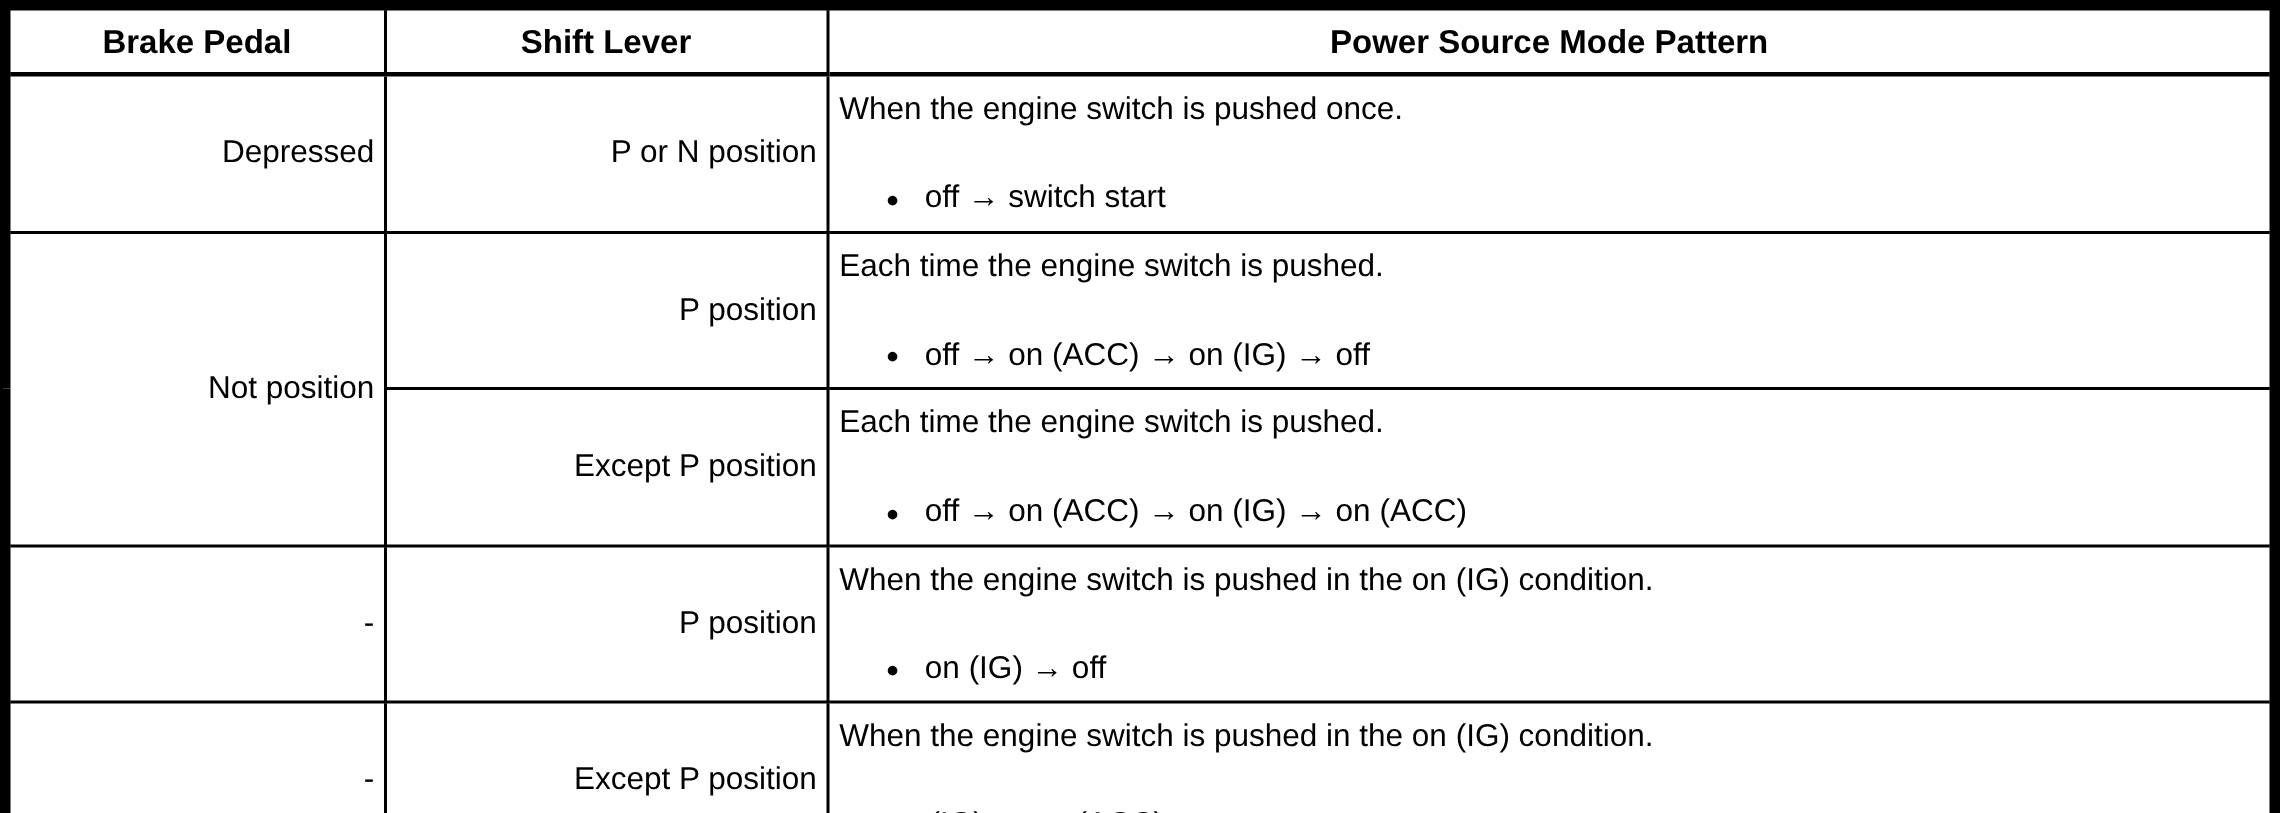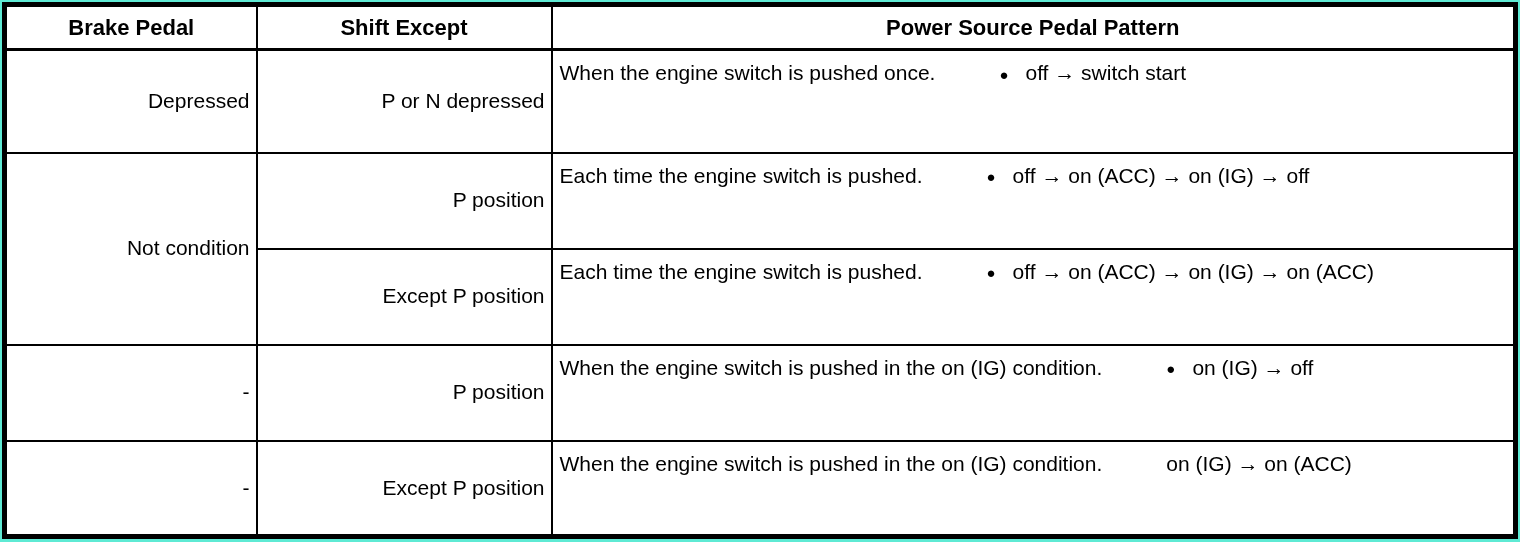--- a/index.html
+++ b/index.html
@@ -6,21 +6,21 @@
     margin: 0;
     padding: 0;
     background: #ffffff;
     font-family: "Liberation Sans", "DejaVu Sans", sans-serif;
     color: #000000;
   }
   .page {
     width: 1520px;
     height: 542px;
     box-sizing: border-box;
-    background: #5eead4;
+    background: #000000;
     padding: 2px;
   }
   table.mode-table {
     width: 1516px;
     height: 536px;
     border-collapse: collapse;
     table-layout: fixed;
     border: 5px solid #000000;
     background: #ffffff;
   }
@@ -49,21 +49,21 @@
   td.cell-plain {
     text-align: right;
     padding-left: 7px;
     padding-right: 6px;
   }
   td.cell-pattern {
     vertical-align: top;
   }
   .pattern-wrap {
     display: flex;
-    flex-direction: row;
+    flex-direction: column;
     gap: 33px;
     padding: 9px 8px 8px 7px;
   }
   .pattern-desc {
     white-space: nowrap;
   }
   .pattern-seq {
     display: flex;
     align-items: center;
     gap: 17px;
@@ -83,40 +83,40 @@
 <div class="page">
   <table class="mode-table">
     <colgroup>
       <col class="c-brake">
       <col class="c-shift">
       <col class="c-pattern">
     </colgroup>
     <thead>
       <tr>
         <th>Brake Pedal</th>
-        <th>Shift Except</th>
-        <th>Power Source Pedal Pattern</th>
+        <th>Shift Lever</th>
+        <th>Power Source Mode Pattern</th>
       </tr>
     </thead>
     <tbody>
       <tr class="r1">
         <td class="cell-plain">Depressed</td>
-        <td class="cell-plain">P or N depressed</td>
+        <td class="cell-plain">P or N position</td>
         <td class="cell-pattern">
           <div class="pattern-wrap">
             <div class="pattern-desc">When the engine switch is pushed once.</div>
             <div class="pattern-seq">
               <span class="bullet">●</span>
               <span>off → switch start</span>
             </div>
           </div>
         </td>
       </tr>
       <tr class="r2">
-        <td class="cell-plain" rowspan="2">Not condition</td>
+        <td class="cell-plain" rowspan="2">Not position</td>
         <td class="cell-plain">P position</td>
         <td class="cell-pattern">
           <div class="pattern-wrap">
             <div class="pattern-desc">Each time the engine switch is pushed.</div>
             <div class="pattern-seq">
               <span class="bullet">●</span>
               <span>off → on (ACC) → on (IG) → off</span>
             </div>
           </div>
         </td>

